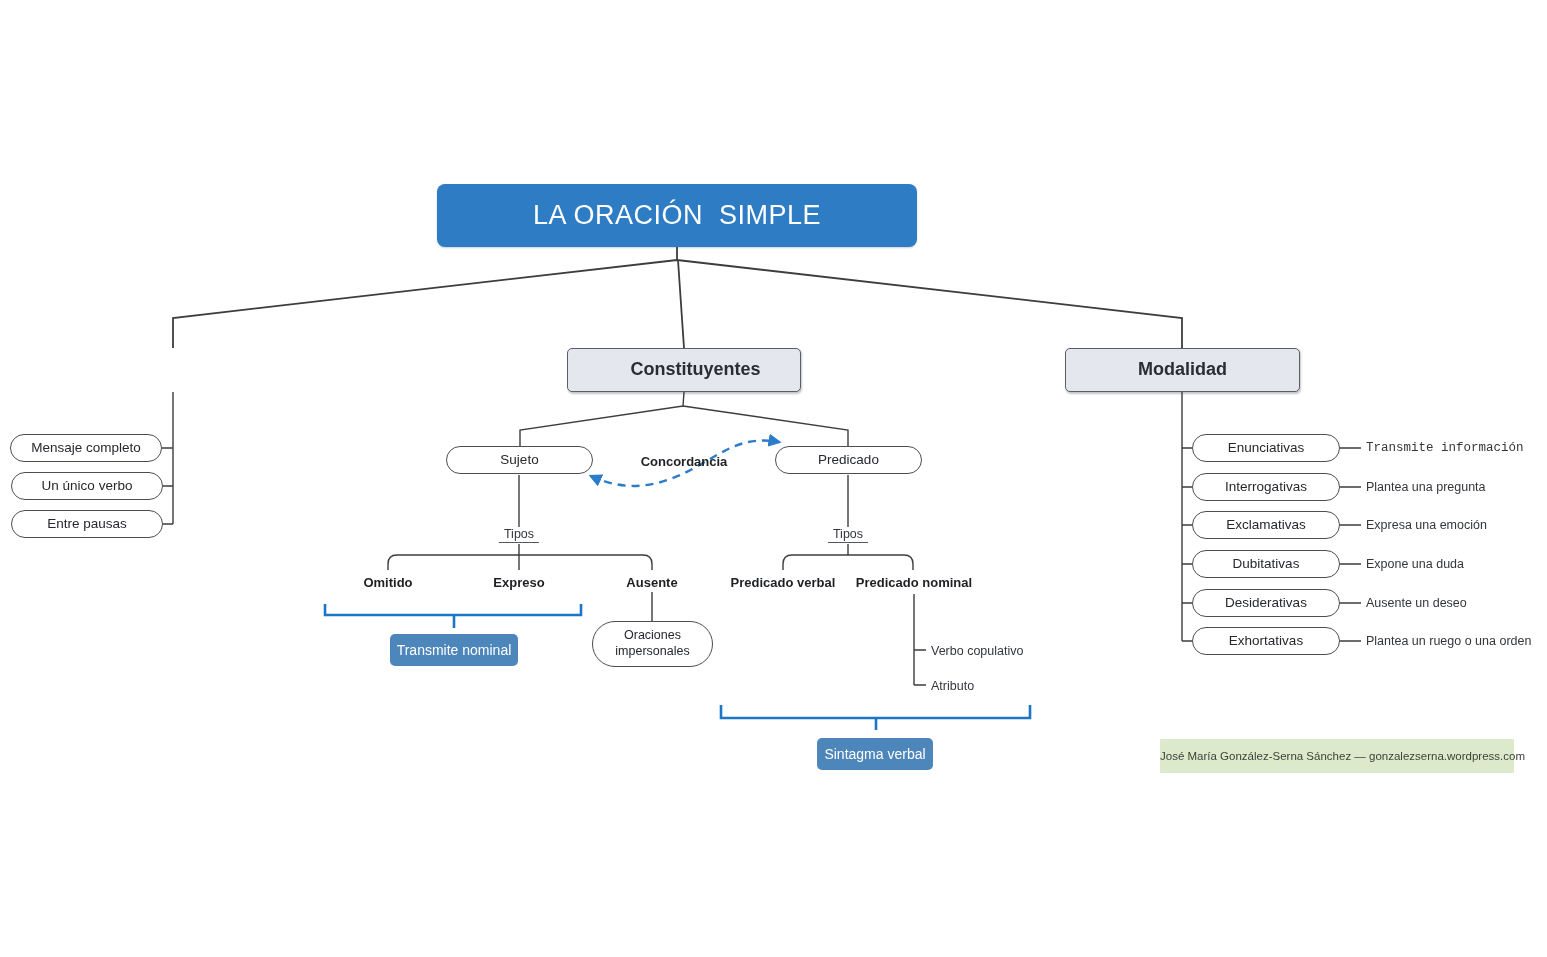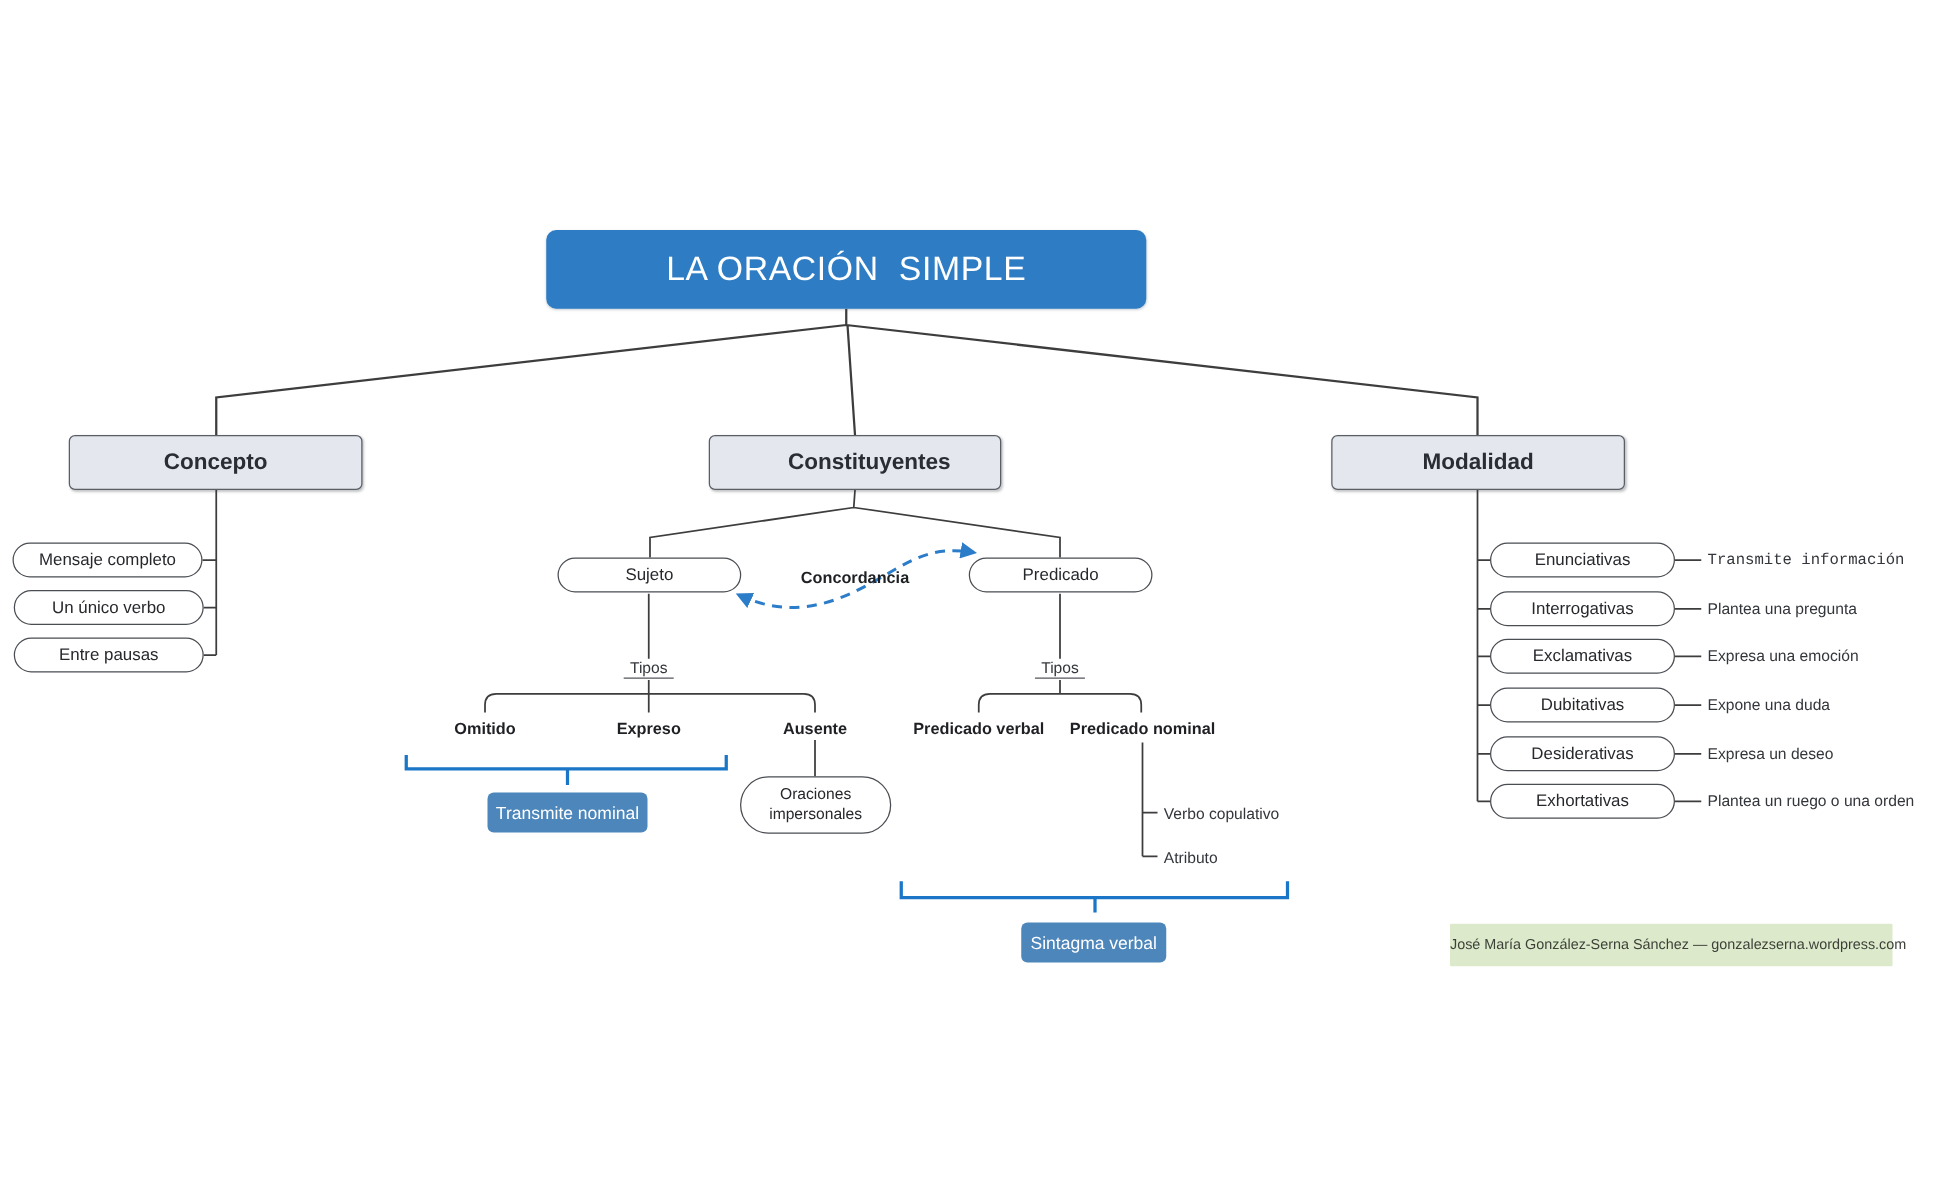--- a/index.html
+++ b/index.html
@@ -78,21 +78,20 @@
          M1340,448 H1361 M1340,487 H1361 M1340,525 H1361 M1340,564 H1361 M1340,603 H1361 M1340,641 H1361"></path>
 
     <path class="l-blue" d="M325,604 V615 H581 V604 M454,615 V628"></path>
     <path class="l-blue" d="M721,705 V718 H1030 V705 M876,718 V730"></path>
 
     <path class="l-arrow" marker-start="url(#ah)" marker-end="url(#ah)" d="M591,476 C628,493 660,487 696,467 C728,449 744,436 779,442"></path>
   </svg>
 
   <div class="abs title-box" style="left:437px;top:184px;width:480px;height:63px;">LA ORACIÓN  SIMPLE</div>
 
-  <div class="abs hdr" style="left:55px;top:348px;width:235px;">Concepto</div>
   <div class="abs hdr" style="left:567px;top:348px;width:234px;padding-left:23px;">Constituyentes</div>
   <div class="abs hdr" style="left:1065px;top:348px;width:235px;">Modalidad</div>
 
   <div class="abs pill" style="left:10px;top:434px;width:152px;">Mensaje completo</div>
   <div class="abs pill" style="left:11px;top:472px;width:152px;">Un único verbo</div>
   <div class="abs pill" style="left:11px;top:510px;width:152px;">Entre pausas</div>
 
   <div class="abs pill" style="left:446px;top:446px;width:147px;">Sujeto</div>
   <div class="abs pill" style="left:775px;top:446px;width:147px;">Predicado</div>
   <div class="abs blabel" style="left:684px;top:454px;">Concordancia</div>
@@ -117,20 +116,20 @@
   <div class="abs pill" style="left:1192px;top:473px;width:148px;">Interrogativas</div>
   <div class="abs note" style="left:1366px;top:480px;">Plantea una pregunta</div>
 
   <div class="abs pill" style="left:1192px;top:511px;width:148px;">Exclamativas</div>
   <div class="abs note" style="left:1366px;top:518px;">Expresa una emoción</div>
 
   <div class="abs pill" style="left:1192px;top:550px;width:148px;">Dubitativas</div>
   <div class="abs note" style="left:1366px;top:557px;">Expone una duda</div>
 
   <div class="abs pill" style="left:1192px;top:589px;width:148px;">Desiderativas</div>
-  <div class="abs note" style="left:1366px;top:596px;">Expresa un deseo</div>
+  <div class="abs note" style="left:1366px;top:596px;">Ausente un deseo</div>
 
   <div class="abs pill" style="left:1192px;top:627px;width:148px;">Exhortativas</div>
   <div class="abs note" style="left:1366px;top:634px;">Plantea un ruego o una orden</div>
 
   <div class="abs attribution" style="left:1160px;top:739px;width:354px;">José María González-Serna Sánchez — gonzalezserna.wordpress.com</div>
 
 </div>
 
 </body></html>

